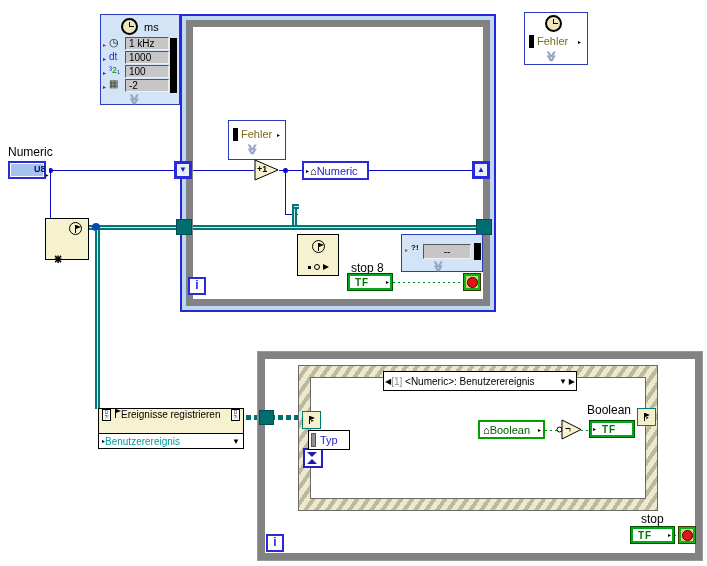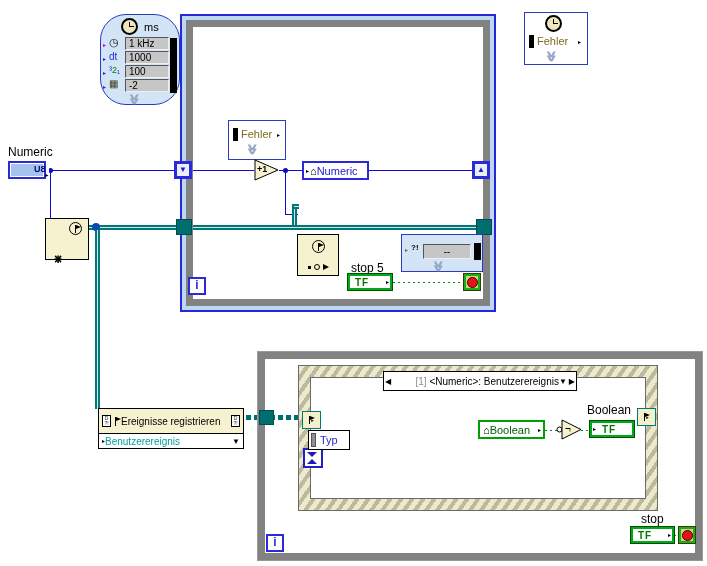--- a/index.html
+++ b/index.html
@@ -116,21 +116,21 @@
   <div class="abs wire-g" style="left:674px;top:534px;width:5px;"></div>
 
   <div class="abs tloop" style="left:186px;top:20px;width:304px;height:286px;"></div>
   <div class="abs wloop" style="left:258px;top:352px;width:444px;height:208px;"></div>
   <div class="abs evt" style="left:299px;top:366px;width:358px;height:144px;"></div>
 
   <div class="abs tunnel" style="left:176px;top:219px;width:16px;height:16px;"></div>
   <div class="abs tunnel" style="left:476px;top:219px;width:16px;height:16px;"></div>
   <div class="abs tunnel" style="left:259px;top:410px;width:15px;height:15px;"></div>
 
-  <div class="abs panel p-blue" style="left:100px;top:14px;width:80px;height:91px;border-radius:26px;">
+  <div class="abs panel p-blue" style="left:100px;top:14px;width:80px;height:91px;">
     <div class="abs clock" style="left:20px;top:3px;"></div>
     <div class="abs lbl" style="left:43px;top:6px;font-size:11px;">ms</div>
 
     <div class="abs ar ar-m" style="left:2px;top:27px;">▸</div>
     <div class="abs" style="left:8px;top:21px;font-size:11px;color:#222;">◷</div>
     <div class="abs field" style="left:24px;top:22px;width:44px;height:13px;">1 kHz</div>
 
     <div class="abs ar ar-b" style="left:2px;top:41px;">▸</div>
     <div class="abs" style="left:8px;top:36px;font-size:10px;color:#2a2ad8;">dt</div>
     <div class="abs field" style="left:24px;top:36px;width:44px;height:13px;">1000</div>
@@ -222,46 +222,46 @@
     <div class="abs flagc" style="left:14px;top:5px;">
       <div class="flag sm" style="position:absolute;left:5px;top:2px;"></div>
     </div>
     <div class="genrow">
       <div class="sq"></div>
         <div class="ci"></div>
         <div class="tr"></div>
     </div>
   </div>
 
-  <div class="abs lbl" style="left:351px;top:261px;">stop 5</div>
+  <div class="abs lbl" style="left:351px;top:261px;">stop 8</div>
   <div class="abs tf" style="left:347px;top:273px;width:46px;height:18px;">
     <span class="tftxt">TF</span>
     <span class="ar">▸</span>
   </div>
   <div class="abs stopterm" style="left:463px;top:273px;width:18px;height:18px;"></div>
 
   <div class="abs iterm" style="left:188px;top:277px;width:18px;height:18px;">i</div>
 
   <div class="abs" style="left:98px;top:408px;width:146px;height:41px;">
-    <div class="abs" style="left:0;top:0;width:146px;height:26px;background:#f6f2cf;border:1px solid #000;display:flex;align-items:center;">
+    <div class="abs" style="left:0;top:0;width:146px;height:26px;background:#f6f2cf;border:1px solid #000;display:flex;">
       <div class="minipage" style="margin-left:3px;">D<br>?!</div>
       <div class="flag" style="margin-left:4px;"></div>
       <div class="regtitle" style="margin-left:5px;">Ereignisse registrieren</div>
       <div class="minipage" style="margin-left:auto;margin-right:3px;">D<br>?!</div>
     </div>
     <div class="abs" style="left:0;top:25px;width:146px;height:16px;background:#fff;border:1px solid #000;display:flex;align-items:center;">
       <span class="ar" style="margin-left:3px;">▸</span>
       <span class="regevent" style="flex:1;text-align:left;">Benutzerereignis</span>
       <span style="font-size:8px;color:#000;margin-right:3px;">▼</span>
     </div>
   </div>
 
   <div class="abs" style="left:383px;top:371px;width:194px;height:20px;background:#fff;border:1px solid #000;display:flex;align-items:center;">
     <span style="font-size:8px;margin-left:1px;">◀</span>
-    <span class="seltxt" style="flex:1;text-align:right;"><span class="selidx">[1]</span> <span>&lt;Numeric&gt;: Benutzerereignis</span></span>
+    <span class="seltxt" style="flex:1;text-align:left;"><span class="selidx">[1]</span> <span>&lt;Numeric&gt;: Benutzerereignis</span></span>
     <span style="font-size:8px;">▼</span>
     <span style="font-size:8px;margin-left:2px;margin-right:1px;">▶</span>
   </div>
 
   <div class="abs hour" style="left:303px;top:364px;width:20px;height:20px;"></div>
 
   <div class="abs dyn" style="left:302px;top:411px;width:19px;height:18px;">
     <div class="flag sm"></div>
     <span class="ar" style="font-size:5px;">▸</span>
   </div>

